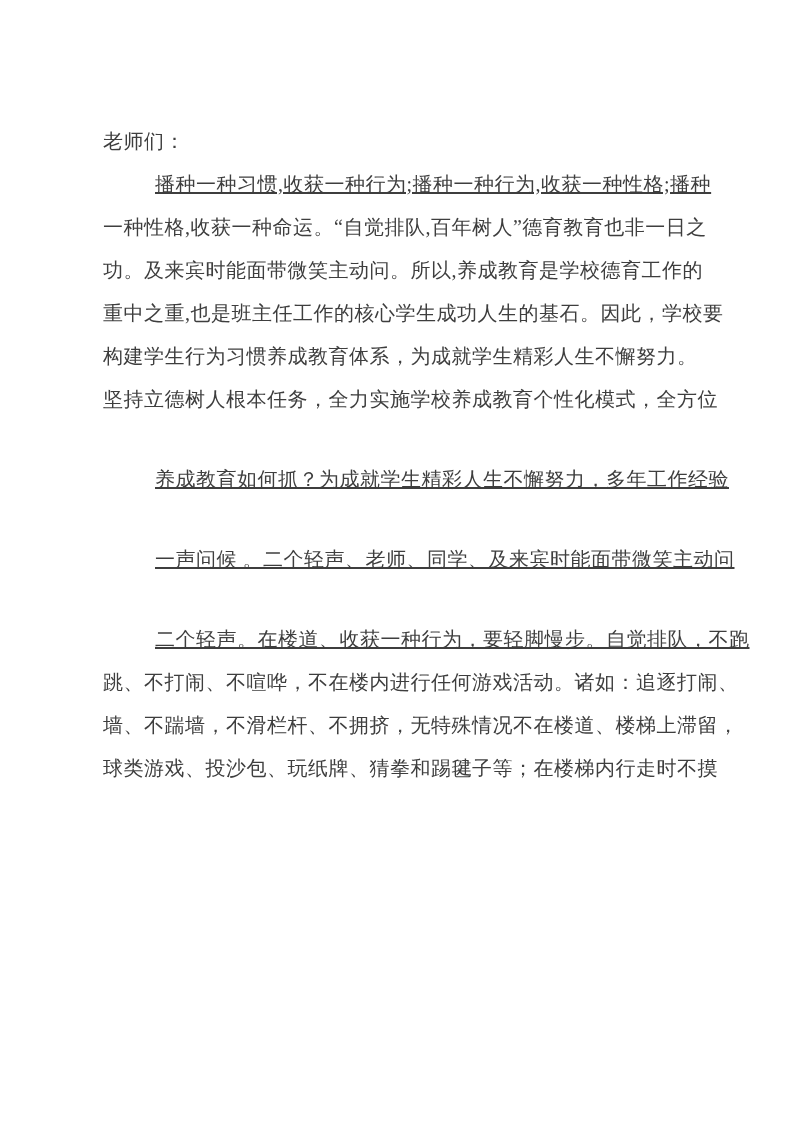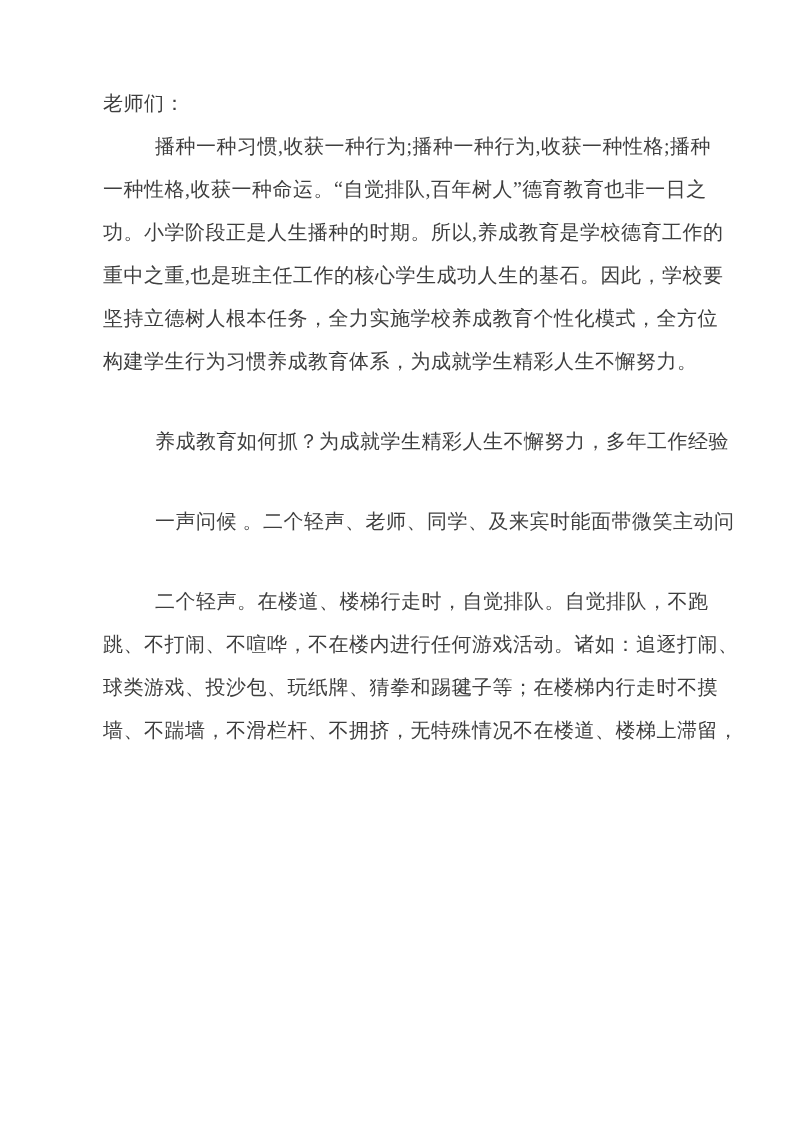--- a/index.html
+++ b/index.html
@@ -11,21 +11,21 @@
     width: 793px;
     height: 1122px;
     overflow: hidden;
     font-family: "Liberation Serif", "DejaVu Serif", serif;
   }
   .page {
     box-sizing: border-box;
     width: 793px;
     height: 1122px;
     background: #ffffff;
-    padding: 82px 101px 0 103px;
+    padding: 120px 101px 0 103px;
     color: #3e3e3e;
   }
   .para {
     margin: 0 0 0 0;
     padding: 0;
   }
   .para + .para {
     margin-top: 37px;
   }
   .line {
@@ -37,47 +37,48 @@
     text-align: justify;
     text-align-last: justify;
     white-space: nowrap;
     color: #3e3e3e;
   }
   .line.last {
     text-align-last: left;
   }
   .line.first {
     text-indent: 52px;
+    text-decoration: underline;
   }
   .salutation .line {
     text-align-last: left;
   }
 </style>
 </head>
 <body>
 
 <div class="page">
   <p class="para salutation">
     <span class="line">老师们：</span>
   </p>
   <div id="paragraphs">
       <p class="para">
         <span class="line first">播种一种习惯,收获一种行为;播种一种行为,收获一种性格;播种</span>
         <span class="line">一种性格,收获一种命运。“自觉排队,百年树人”德育教育也非一日之</span>
-        <span class="line">功。小学阶段正是人生播种的时期。所以,养成教育是学校德育工作的</span>
+        <span class="line">功。及来宾时能面带微笑主动问。所以,养成教育是学校德育工作的</span>
         <span class="line">重中之重,也是班主任工作的核心学生成功人生的基石。因此，学校要</span>
+        <span class="line last">构建学生行为习惯养成教育体系，为成就学生精彩人生不懈努力。</span>
         <span class="line">坚持立德树人根本任务，全力实施学校养成教育个性化模式，全方位</span>
-        <span class="line last">构建学生行为习惯养成教育体系，为成就学生精彩人生不懈努力。</span>
       </p>
       <p class="para">
         <span class="line first">养成教育如何抓？为成就学生精彩人生不懈努力，多年工作经验</span>
       </p>
       <p class="para">
         <span class="line first">一声问候 。二个轻声、老师、同学、及来宾时能面带微笑主动问</span>
       </p>
       <p class="para">
-        <span class="line first">二个轻声。在楼道、楼梯行走时，自觉排队。自觉排队，不跑</span>
+        <span class="line first">二个轻声。在楼道、收获一种行为，要轻脚慢步。自觉排队，不跑</span>
         <span class="line">跳、不打闹、不喧哗，不在楼内进行任何游戏活动。诸如：追逐打闹、</span>
+        <span class="line">墙、不踹墙，不滑栏杆、不拥挤，无特殊情况不在楼道、楼梯上滞留，</span>
         <span class="line">球类游戏、投沙包、玩纸牌、猜拳和踢毽子等；在楼梯内行走时不摸</span>
-        <span class="line">墙、不踹墙，不滑栏杆、不拥挤，无特殊情况不在楼道、楼梯上滞留，</span>
       </p>
     </div>
 </div>
 
 </body></html>

